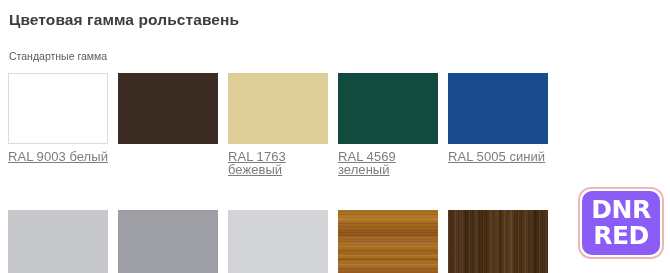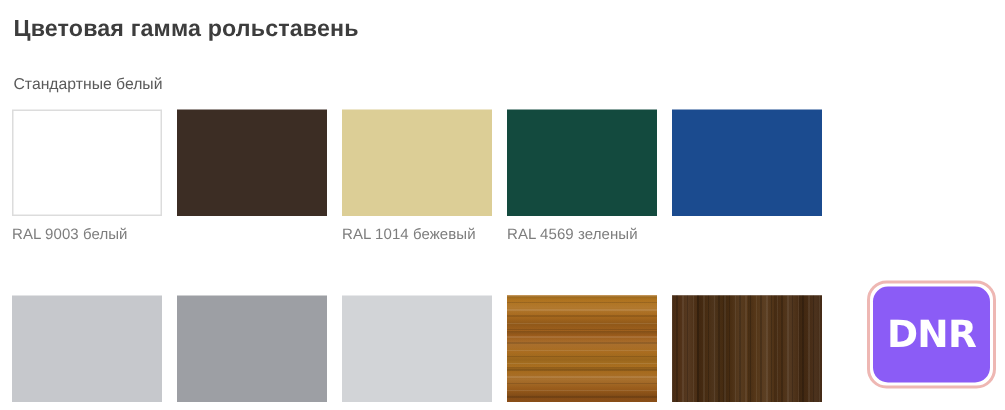--- a/index.html
+++ b/index.html
@@ -64,25 +64,26 @@
     box-sizing: border-box;
     position: relative;
     overflow: hidden;
   }
   .swatch-chip.bordered {
     border: 1px solid #dcdcdc;
   }
 
   .swatch-caption {
     margin-top: 6px;
-    font-size: 10px;
+    font-size: 13px;
     line-height: 13px;
     color: #7d7d7d;
     white-space: pre-line;
     letter-spacing: 0.05px;
+    text-decoration: underline;
   }
 
   
   .wood-oak {
     background-color: #a8671f;
     background-image:
       repeating-linear-gradient(
         to bottom,
         rgba(255,255,255,0.10) 0px,
         rgba(255,255,255,0.10) 1px,
@@ -166,41 +167,42 @@
     letter-spacing: -0.5px;
   }
   .logo-line.line-2 {
     margin-top: 2px;
   }
 </style>
 </head>
 <body>
 
 <div id="page-title">Цветовая гамма рольставень</div>
-<div id="section-label">Стандартные белый</div>
+<div id="section-label">Стандартные гамма</div>
 
 <div class="swatch-grid">
   <div class="swatch-row row-1">
       <div class="swatch-cell">
         <div class="swatch-chip bordered" style="background-color: rgb(255, 255, 255);"></div>
         <div class="swatch-caption">RAL 9003 белый</div>
       </div>
       <div class="swatch-cell">
         <div class="swatch-chip" style="background-color: rgb(60, 45, 36);"></div>
       </div>
       <div class="swatch-cell">
         <div class="swatch-chip" style="background-color: rgb(220, 206, 150);"></div>
-        <div class="swatch-caption">RAL 1014 бежевый</div>
+        <div class="swatch-caption">RAL 1763 бежевый</div>
       </div>
       <div class="swatch-cell">
         <div class="swatch-chip" style="background-color: rgb(19, 74, 62);"></div>
         <div class="swatch-caption">RAL 4569 зеленый</div>
       </div>
       <div class="swatch-cell">
         <div class="swatch-chip" style="background-color: rgb(27, 75, 143);"></div>
+        <div class="swatch-caption">RAL 5005 синий</div>
       </div>
     </div>
   <div class="swatch-row row-2">
       <div class="swatch-cell">
         <div class="swatch-chip" style="background-color: rgb(198, 200, 204);"></div>
       </div>
       <div class="swatch-cell">
         <div class="swatch-chip" style="background-color: rgb(157, 159, 164);"></div>
       </div>
       <div class="swatch-cell">
@@ -212,14 +214,15 @@
       <div class="swatch-cell">
         <div class="swatch-chip wood-walnut"></div>
       </div>
     </div>
 </div>
 
 <div id="watermark-logo">
   <div class="logo-outer"></div>
   <div class="logo-inner">
     <div class="logo-line line-1">DNR</div>
+    <div class="logo-line line-2">RED</div>
   </div>
 </div>
 
 </body></html>

